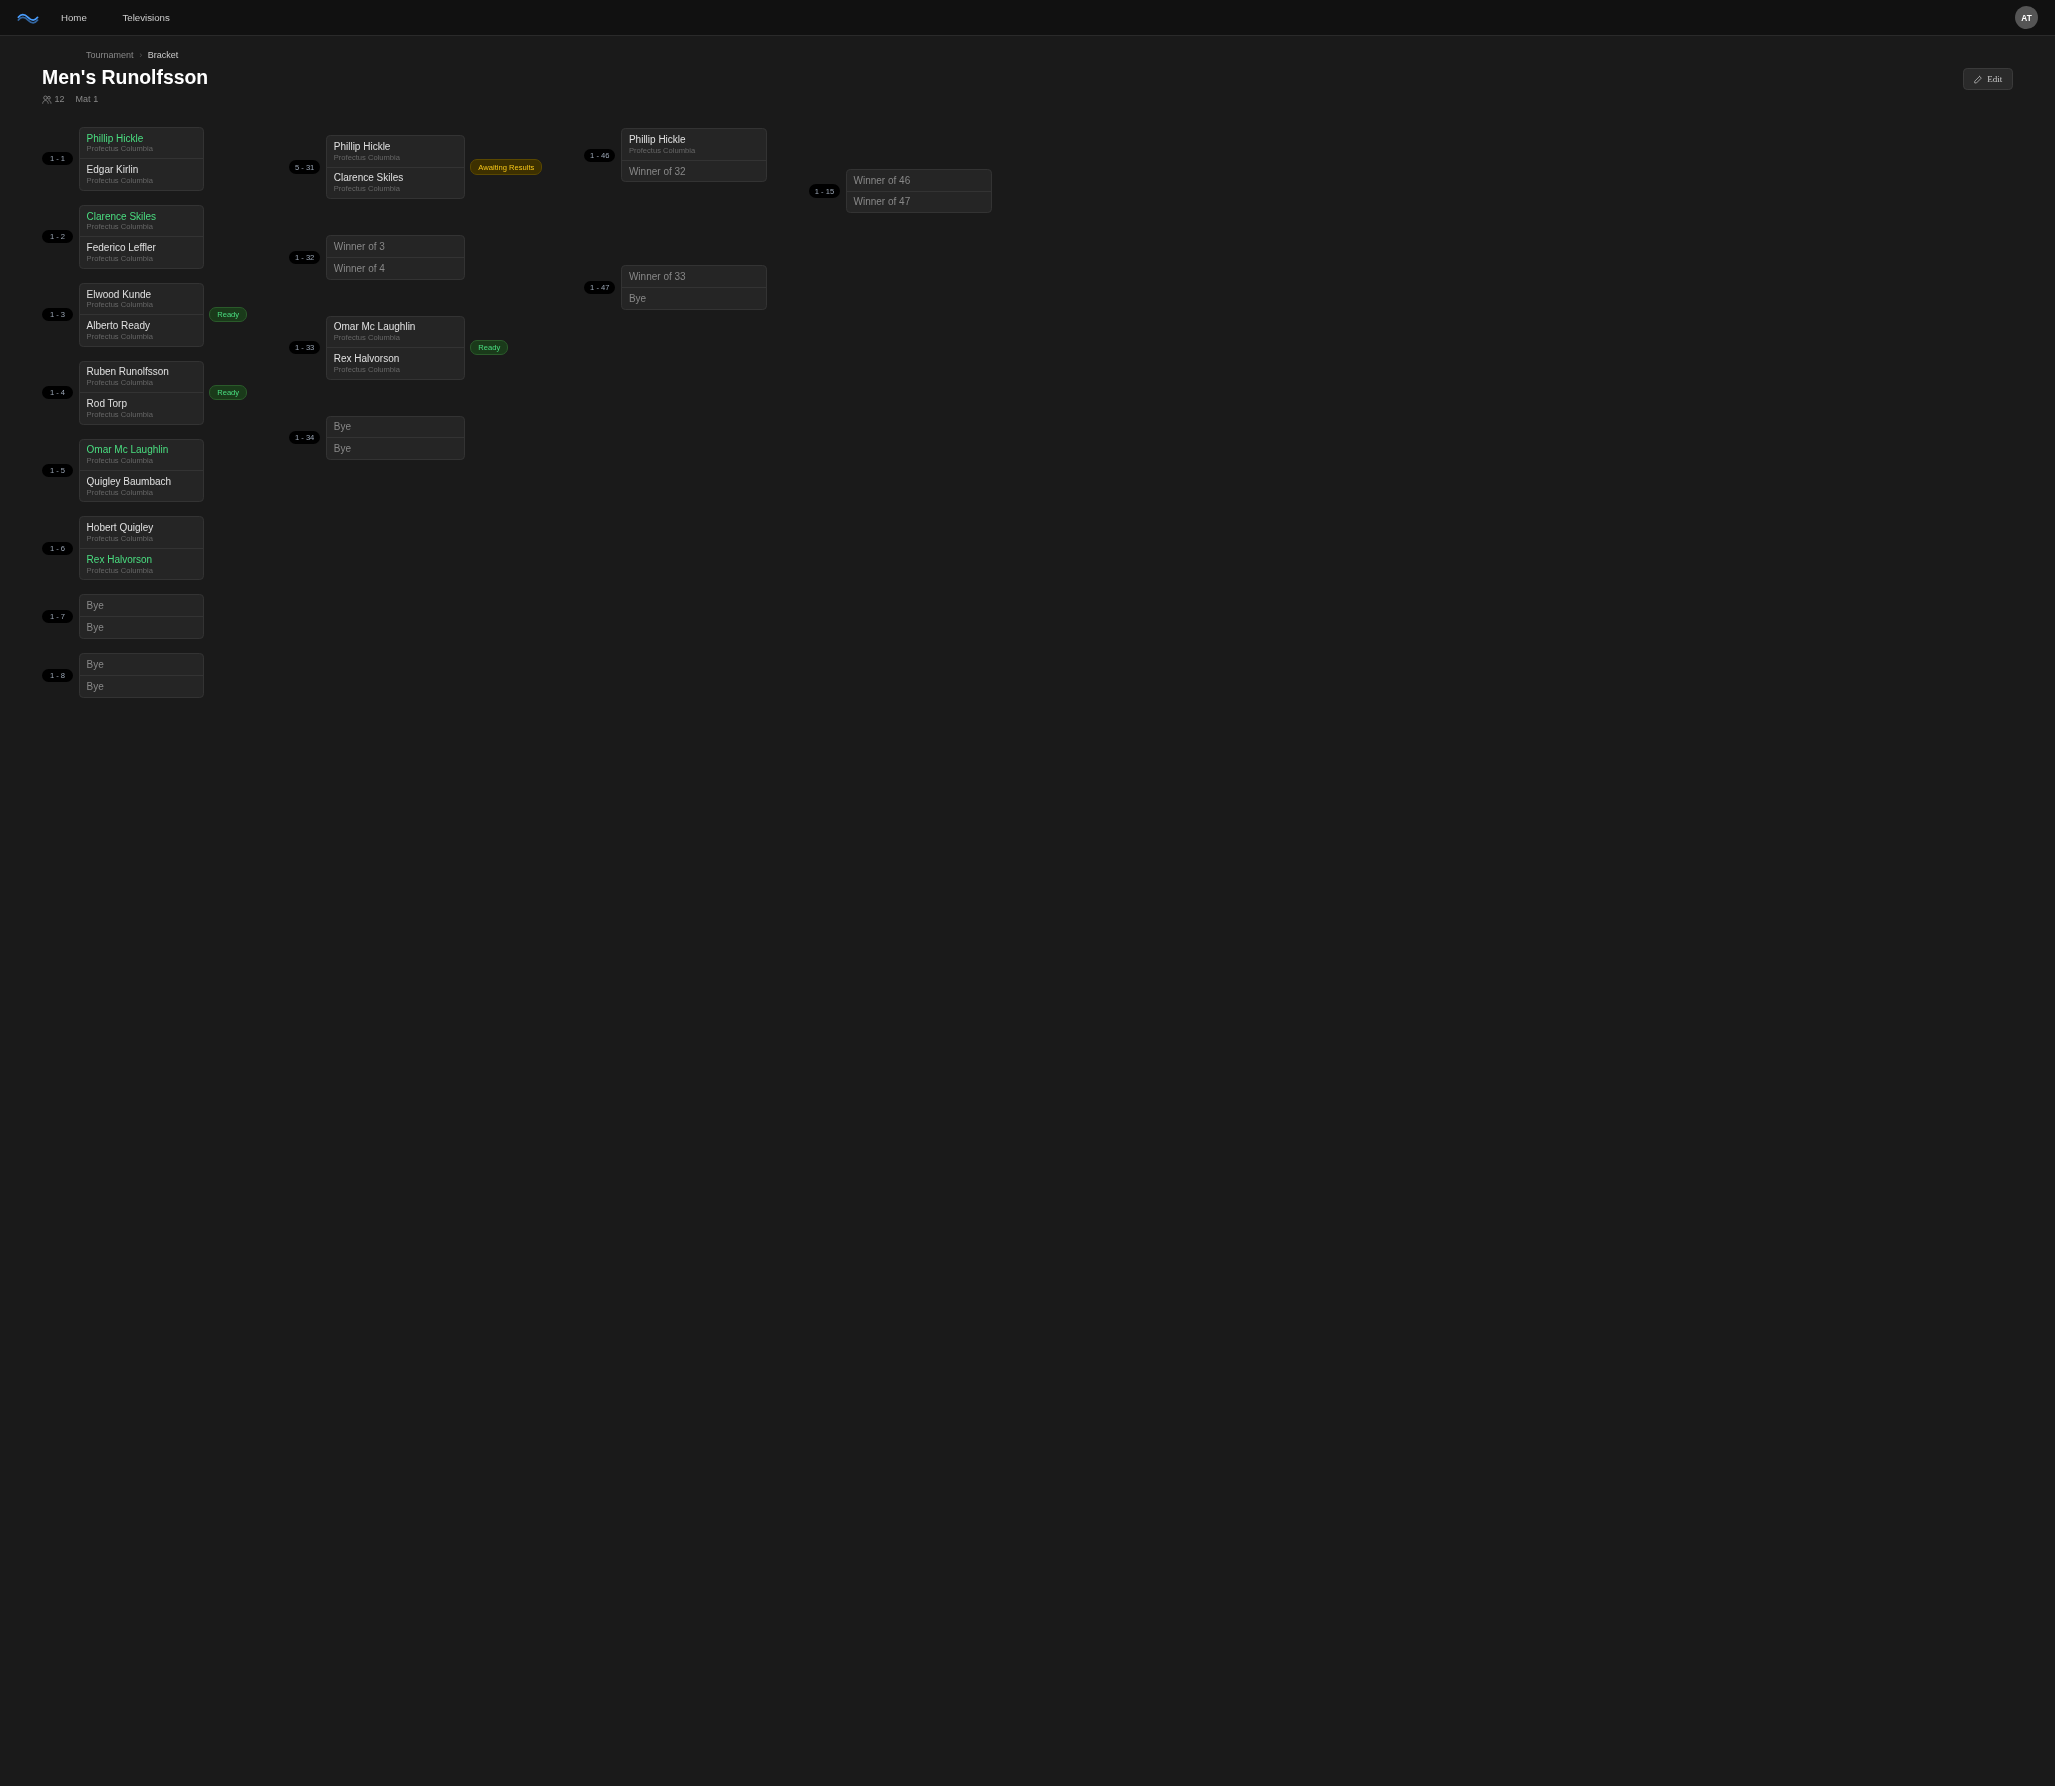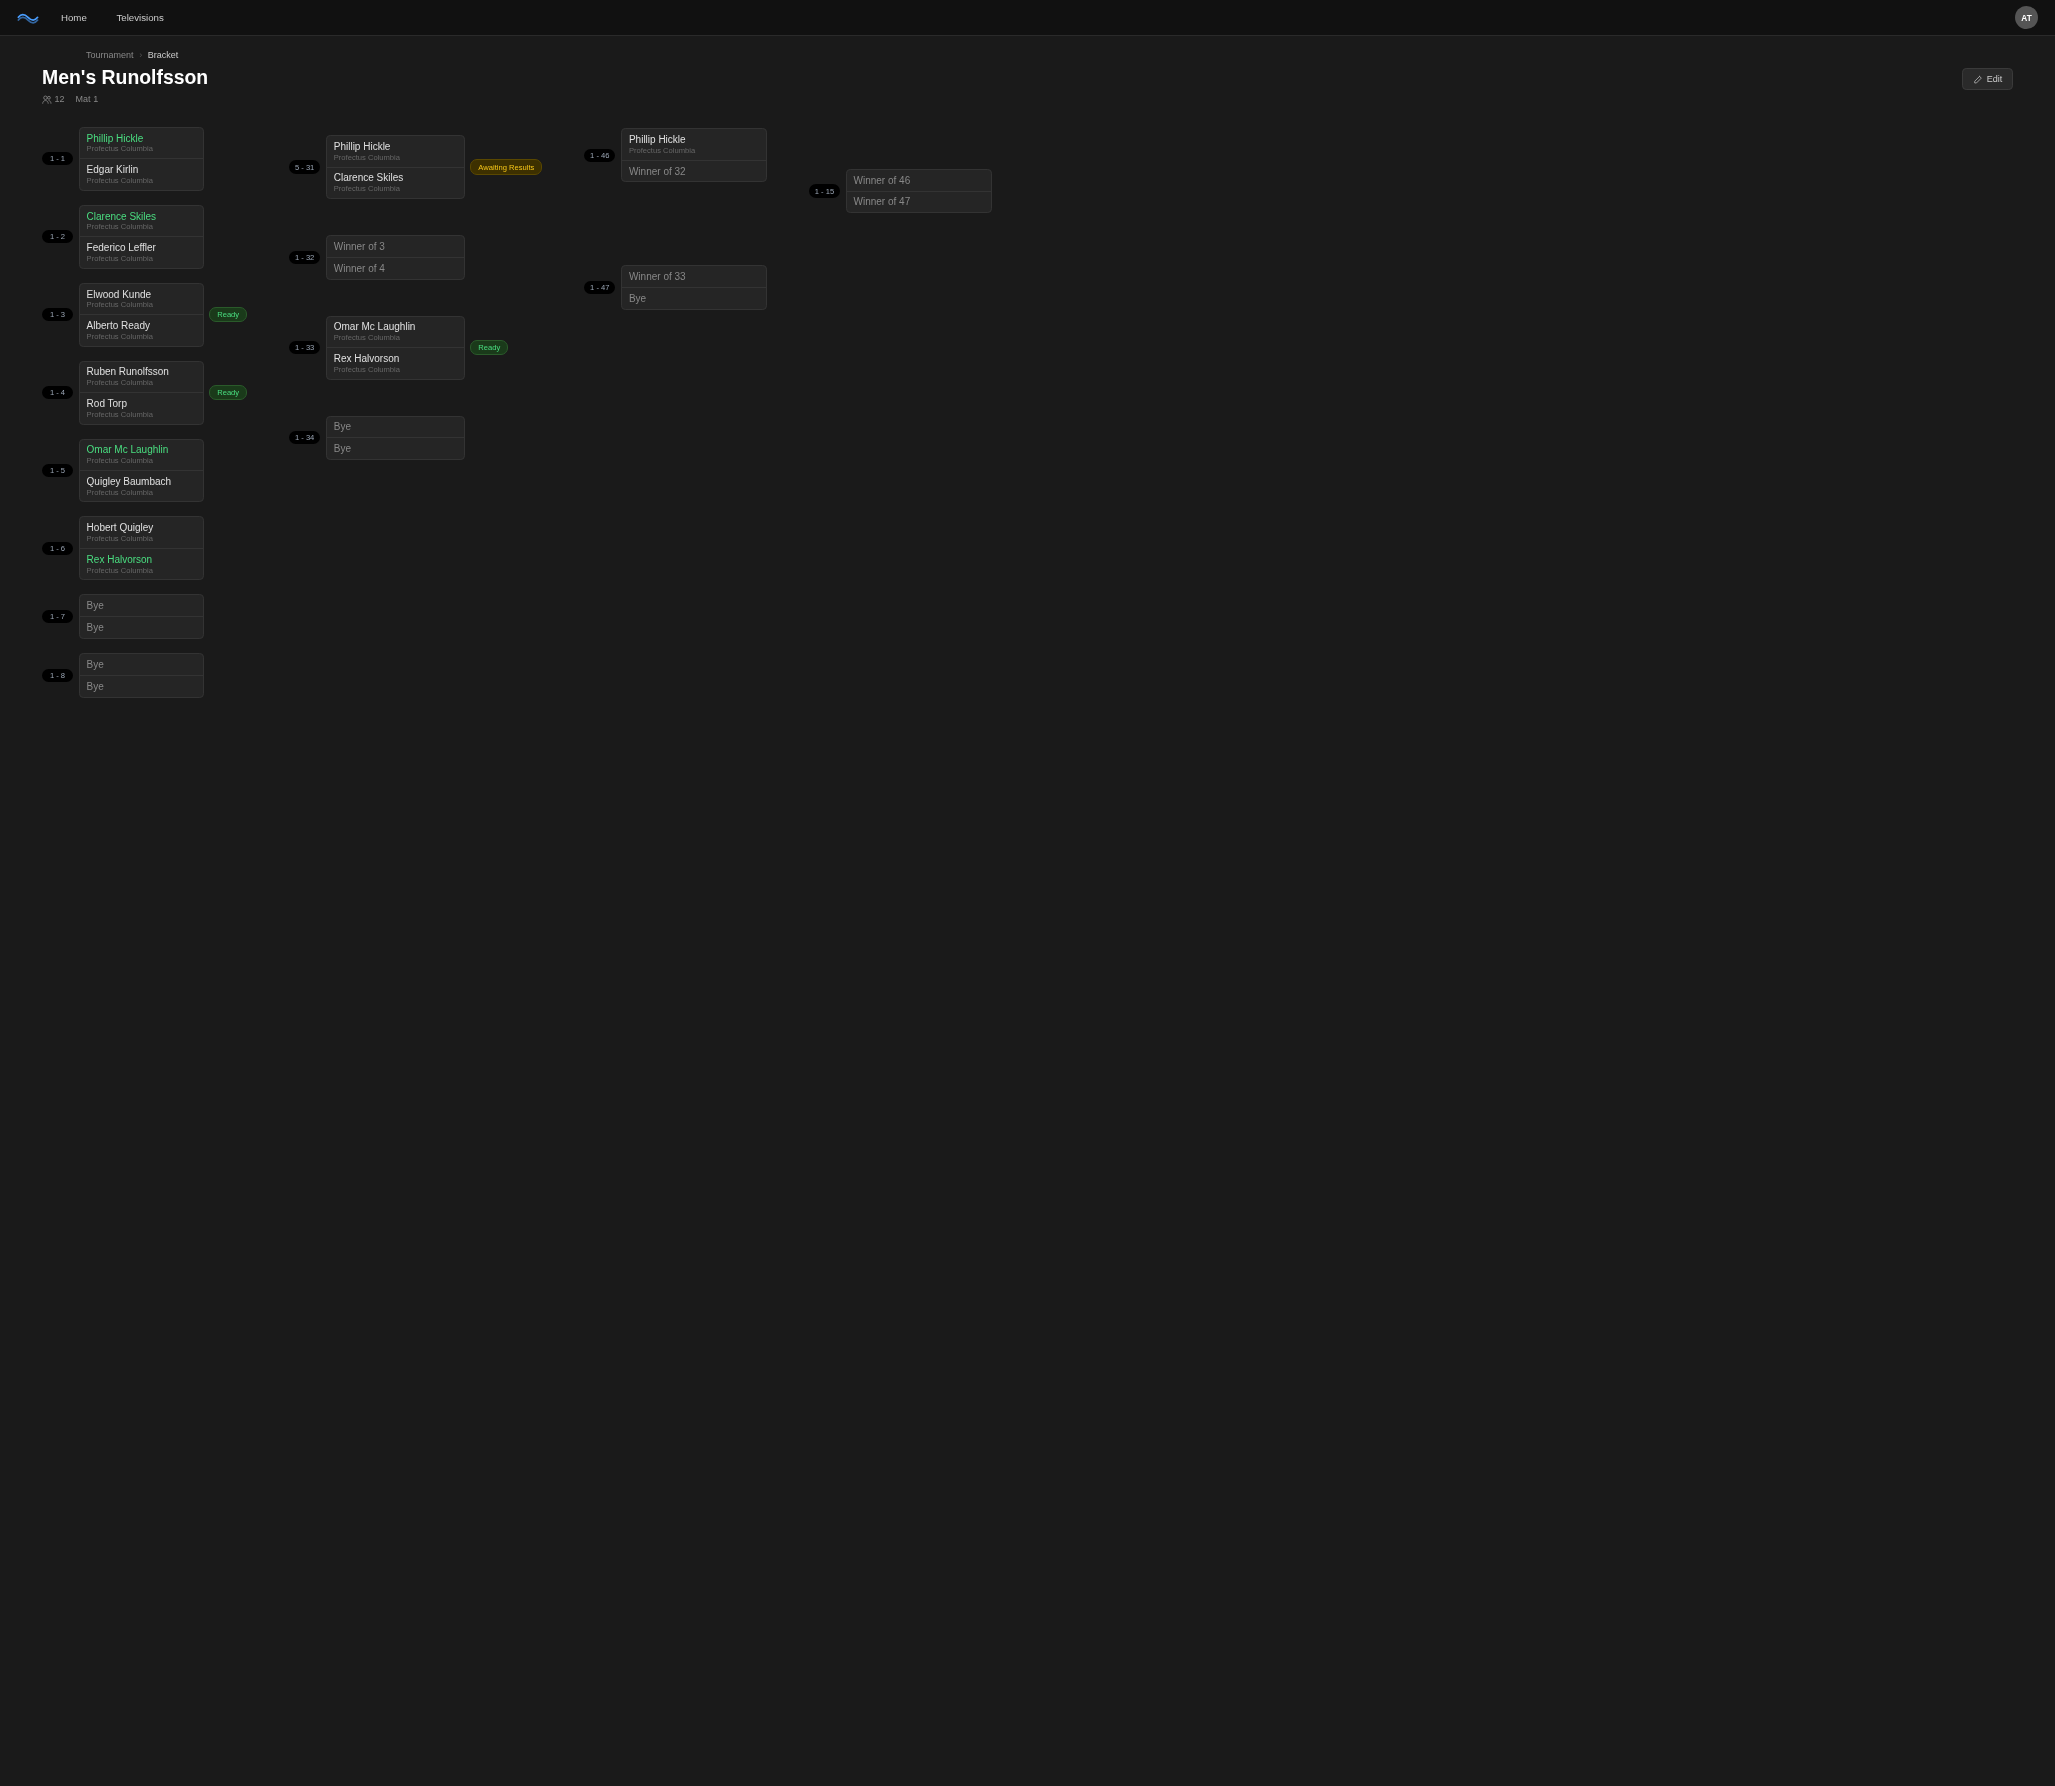--- a/index.html
+++ b/index.html
@@ -19,21 +19,21 @@
       height: 36px;
       border-bottom: 0.7px solid #2a2a2a;
     }
     .nav-logo {
       width: 22px;
       height: 16.7px;
       margin-right: 14px;
     }
     .nav-links {
       display: flex;
-      gap: 13px;
+      gap: 19px;
     }
     .nav-link {
       color: #ccc;
       font-size: 9.7px;
       padding: 4.2px 8.3px;
       border-radius: 4.2px;
       cursor: pointer;
       text-decoration: none;
     }
     .nav-avatar {
@@ -93,20 +93,21 @@
       align-items: flex-end;
       gap: 4.2px;
       background: #2a2a2a;
       border: 0.7px solid #3a3a3a;
       color: #ccc;
       font-size: 9px;
       padding: 4.9px 9.7px;
       border-radius: 4.2px;
       cursor: pointer;
       margin-top: 2.8px;
+      font-family: Liberation Serif, serif;
     }
 
     
     .bracket-wrapper {
       padding: 14px 42px 28px;
       overflow-x: auto;
     }
     .match-badge {
       background: #000000;
       color: #9aa5b4;

